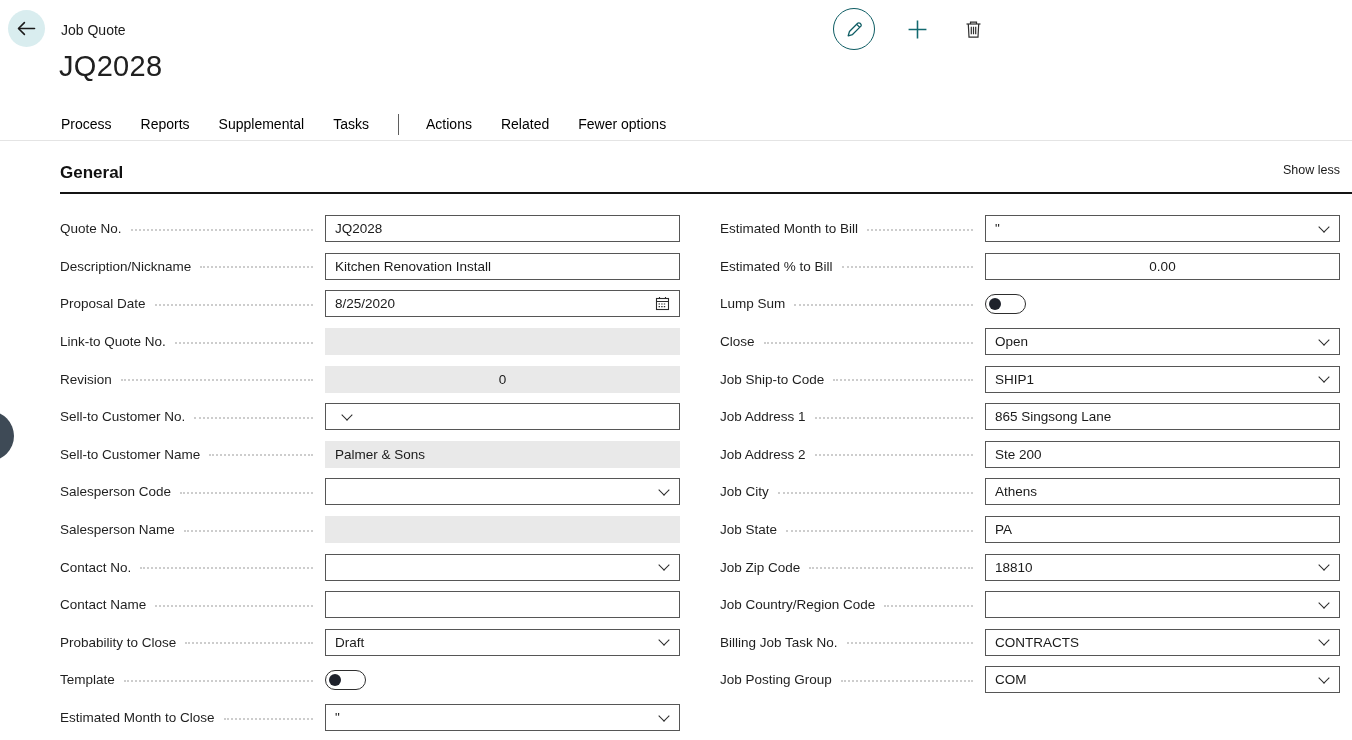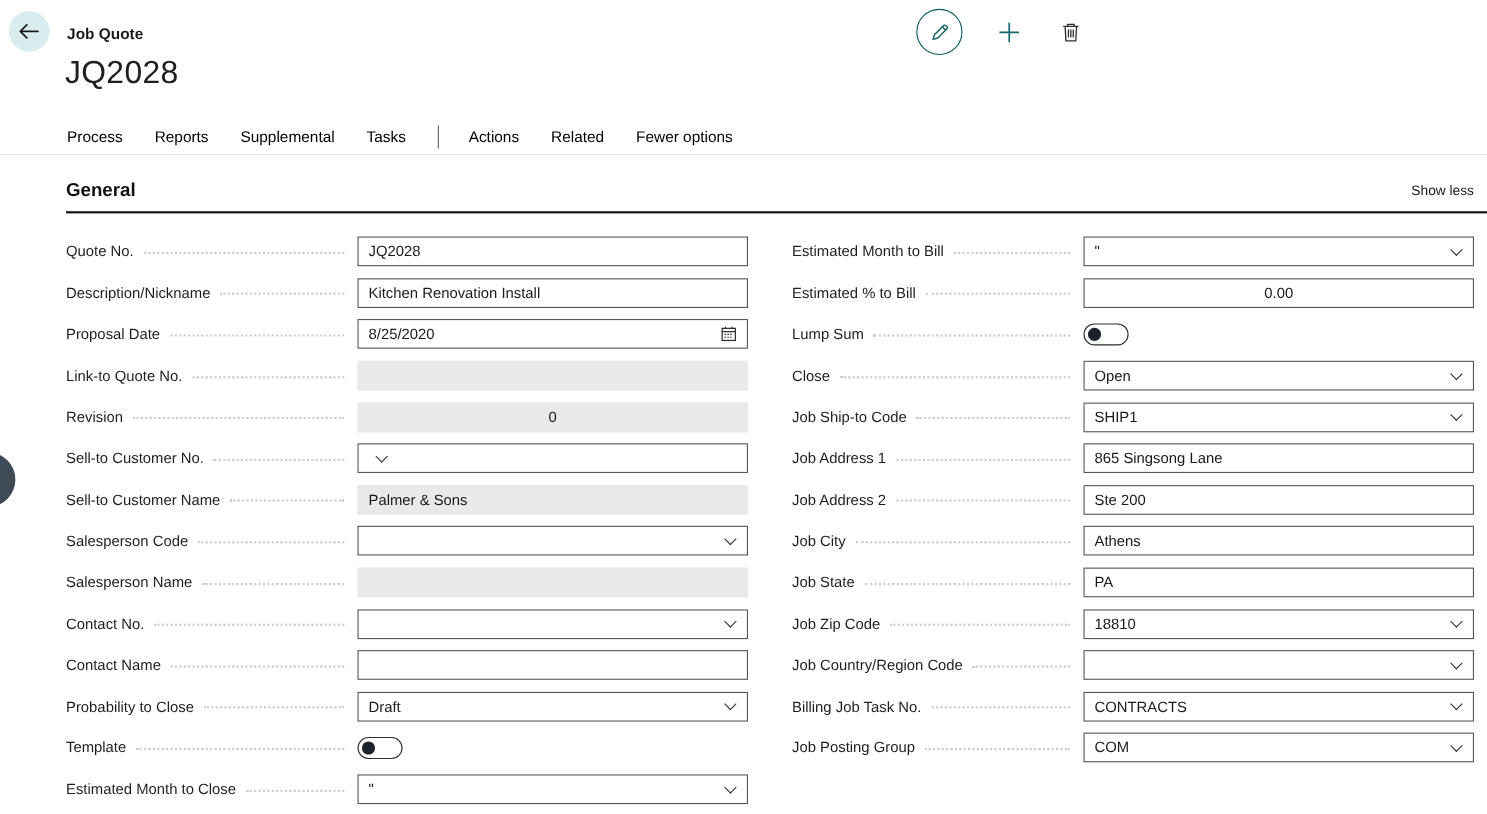--- a/index.html
+++ b/index.html
@@ -11,40 +11,40 @@
     position:relative;
   }
 
   
   .header { position:relative; height:98px; }
   .back-btn {
     position:absolute; left:8px; top:10px; width:37px; height:37px;
     border-radius:50%; background:#d9edef;
     display:flex; align-items:center; justify-content:center; cursor:pointer;
   }
-  .caption { position:absolute; left:61px; top:22px; font-size:14px; font-weight:700; }
+  .caption { position:absolute; left:61px; top:22px; font-size:14px; font-weight:400; }
   .page-title { position:absolute; left:59px; top:50px; font-size:29px; font-weight:400; letter-spacing:.3px; color:#202020; }
   .top-actions { position:absolute; left:833px; top:8px; display:flex; align-items:center; gap:28px; }
   .icon-circle {
     width:42px; height:42px; border-radius:50%; border:1.5px solid #0d5c63;
     display:flex; align-items:center; justify-content:center; cursor:pointer; background:#fff;
   }
   .icon-btn { display:flex; align-items:center; justify-content:center; cursor:pointer; padding:4px; }
 
   
   .menu-bar {
     display:flex; align-items:center; height:33px; margin-top:10px;
     padding-left:61px; border-bottom:1px solid #e4e4e4; font-size:14px; color:#000000;
   }
   .menu-item { margin-right:29px; cursor:pointer; white-space:nowrap; }
   .menu-divider { width:1px; height:21px; background:#5f5f5f; margin:0 27px 0 0; }
 
   
   .section-header {
-    display:flex; justify-content:space-between; align-items:center;
+    display:flex; justify-content:space-between; align-items:flex-start;
     margin:22px 0 0 60px; padding-bottom:9px; border-bottom:2px solid #141414;
   }
   .section-title { font-size:17px; font-weight:700; color:#111; }
   .show-less { font-size:12.5px; padding-right:12px; cursor:pointer; color:#1a1a1a; }
 
   
   .form { display:flex; margin:16px 12px 0 60px; gap:40px; }
   .col { width:620px; display:flex; flex-direction:column; }
   .row { display:flex; align-items:center; height:37.6px; }
   .label { font-size:13.5px; white-space:nowrap; color:#1f1f1f; }

